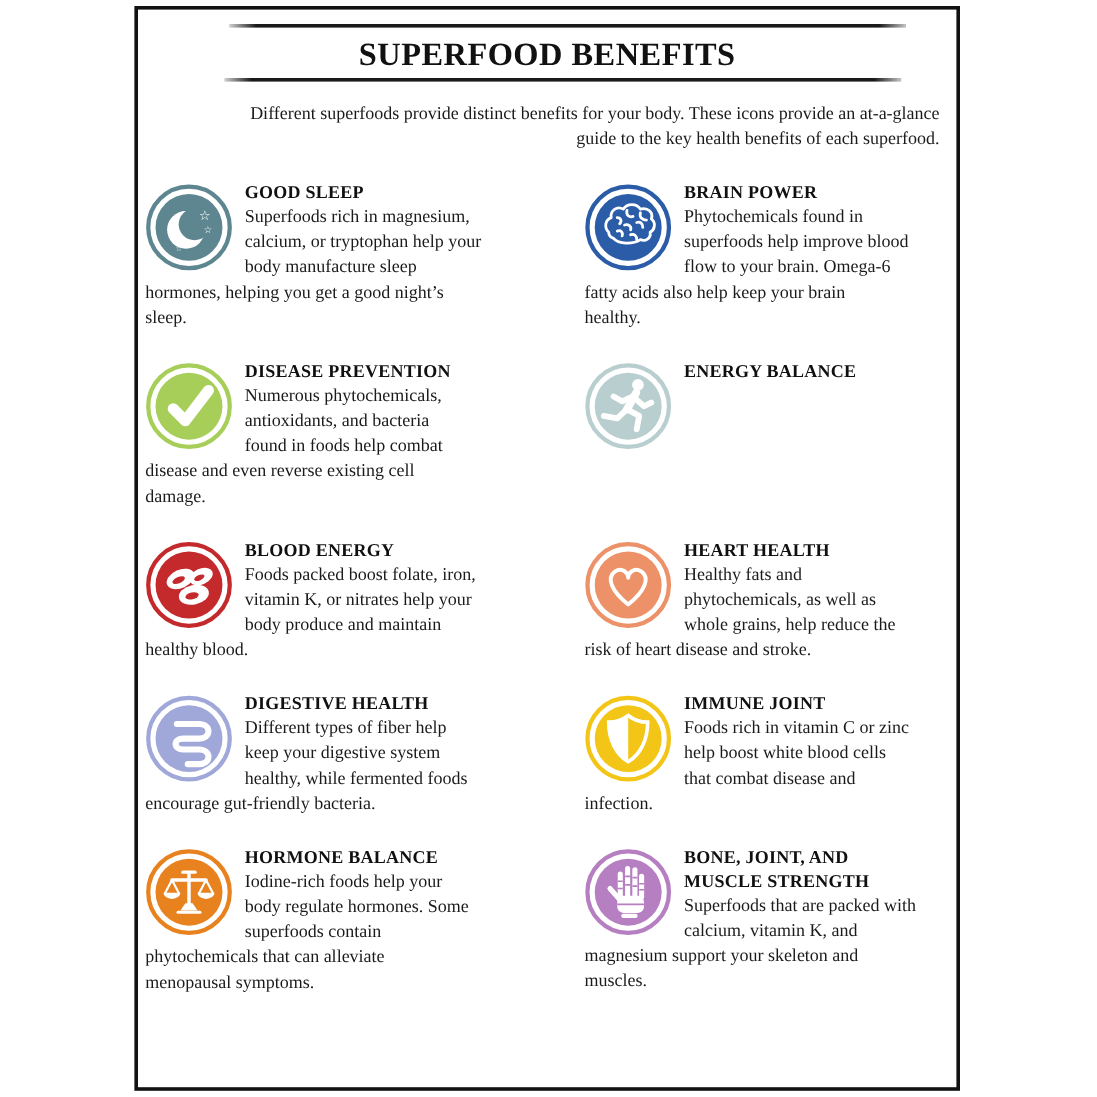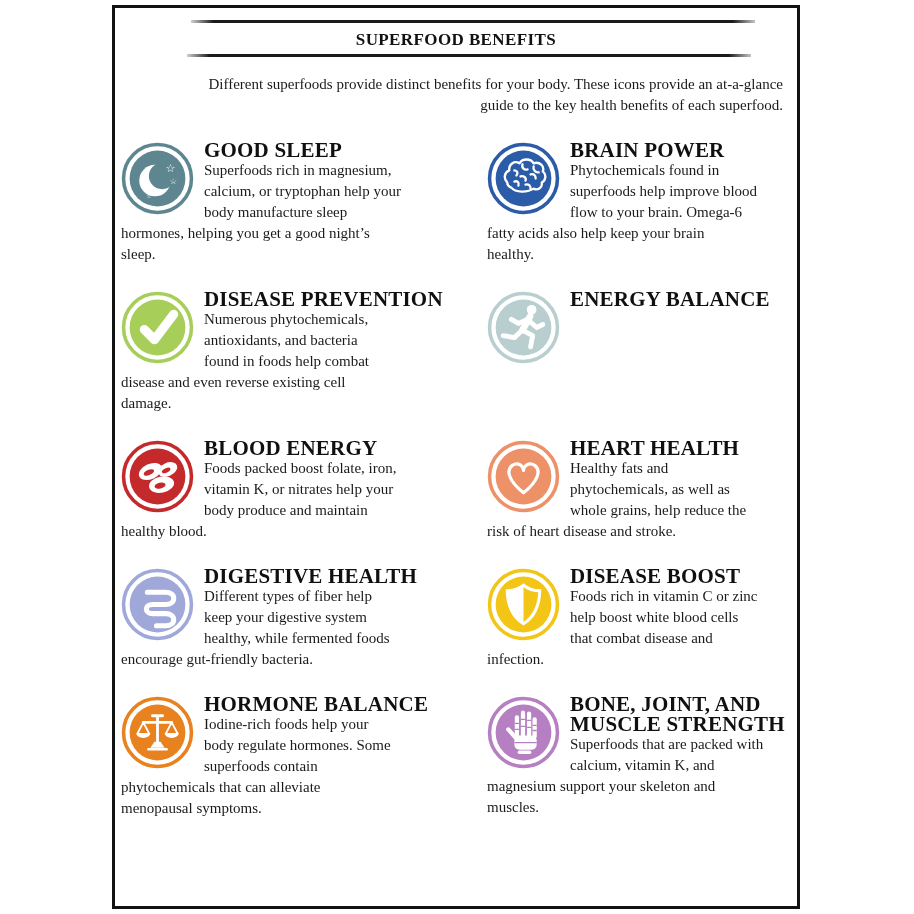--- a/index.html
+++ b/index.html
@@ -3,31 +3,31 @@
 <meta charset="utf-8">
 <style>
   html,body{margin:0;padding:0;background:#ffffff;}
   .stage{position:relative;width:914px;height:914px;background:#fff;overflow:hidden;
          font-family:"Liberation Serif",serif;color:#1a1a1a;}
   .card{position:absolute;left:112px;top:5px;width:688px;height:904px;
         border:3px solid #121212;box-sizing:border-box;background:#fff;}
   .rule{height:3px;background:linear-gradient(90deg,rgba(20,20,20,.2),#1a1a1a 4%,#1a1a1a 96%,rgba(20,20,20,.25));}
   .rule.top{margin:12px 42px 0 76px;}
   .rule.bottom{margin:4px 46px 0 72px;}
-  .title{margin:7px 0 0 0;text-align:center;font-size:17px;font-weight:700;
+  .title{margin:7px 0 0 0;text-align:center;font-size:27px;font-weight:700;
          letter-spacing:.4px;color:#111;}
   .intro{margin:17px 14px 0 14px;text-align:right;font-size:15px;line-height:21px;
          white-space:pre-line;}
   .grid{display:grid;grid-template-columns:333px 310px;column-gap:33px;
         padding:24px 0 0 6px;}
   .benefit{overflow:hidden;margin:0 0 24px 0;}
   .badge{float:left;width:73px;height:73px;margin:2px 10px 5px 0;}
   .badge svg{display:block;width:73px;height:73px;}
   .badge svg text{font-family:"DejaVu Sans",sans-serif;}
-  .benefit h3{margin:0;font-size:21px;line-height:20px;font-weight:700;color:#101010;
+  .benefit h3{margin:0;font-size:15px;line-height:20px;font-weight:700;color:#101010;
               letter-spacing:.2px;white-space:pre-line;}
   .benefit p{margin:0;font-size:15px;line-height:21px;white-space:pre-line;}
 </style>
 </head>
 <body>
 
 <div class="stage">
   <div class="card">
 
     <div class="rule top"></div>
@@ -169,21 +169,21 @@
 
       <section class="benefit">
         <span class="badge" style="color: rgb(243, 197, 23);">
           <svg viewBox="0 0 72 72">
             <circle cx="36" cy="36" r="33.5" fill="none" stroke="currentColor" stroke-width="3.5"></circle>
             <circle cx="36" cy="36" r="27.5" fill="currentColor"></circle>
             <path d="M36,17 C41,21 47,22.5 52,22.5 C52,37 46,49 36,55 C26,49 20,37 20,22.5 C25,22.5 31,21 36,17 Z" fill="none" stroke="#fff" stroke-width="3"></path>
             <path d="M36,17 C31,21 25,22.5 20,22.5 C20,37 26,49 36,55 Z" fill="#fff"></path>
           </svg>
         </span>
-        <h3>DISEASE BOOST</h3>
+        <h3>IMMUNE JOINT</h3>
         <p>Foods rich in vitamin C or zinc
 help boost white blood cells
 that combat disease and
 infection.</p>
       </section>
 
       <section class="benefit">
         <span class="badge" style="color: rgb(232, 130, 31);">
           <svg viewBox="0 0 72 72">
             <circle cx="36" cy="36" r="33.5" fill="none" stroke="currentColor" stroke-width="3.5"></circle>

